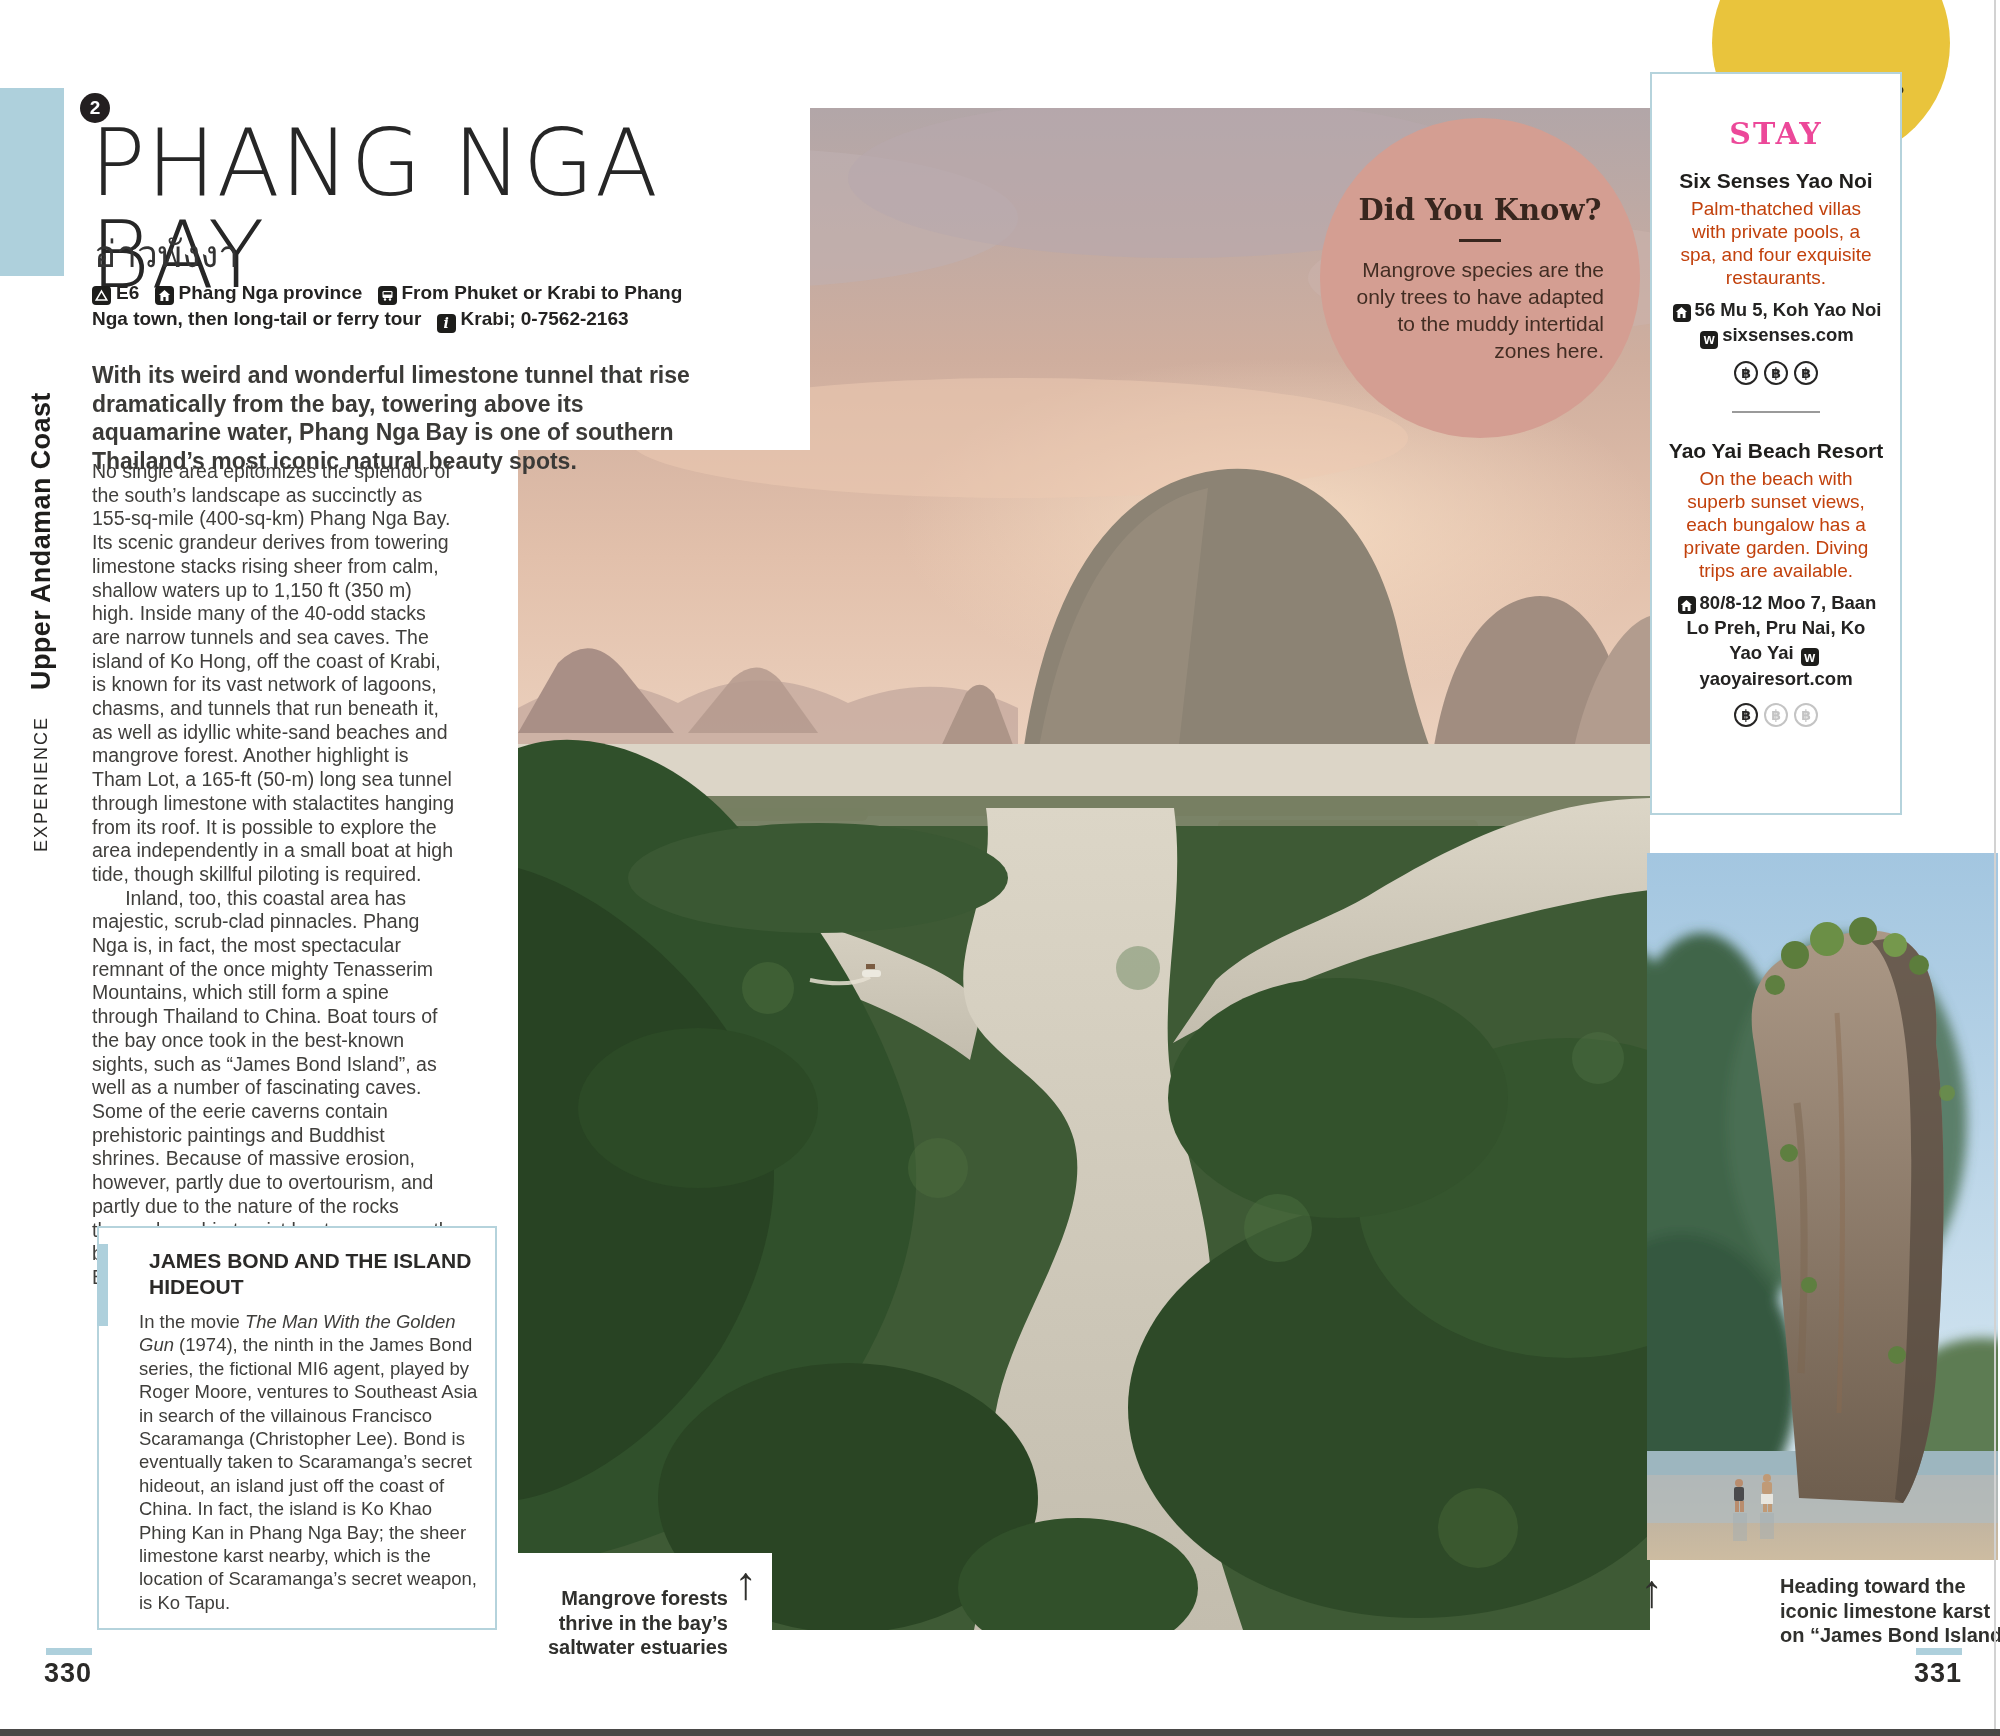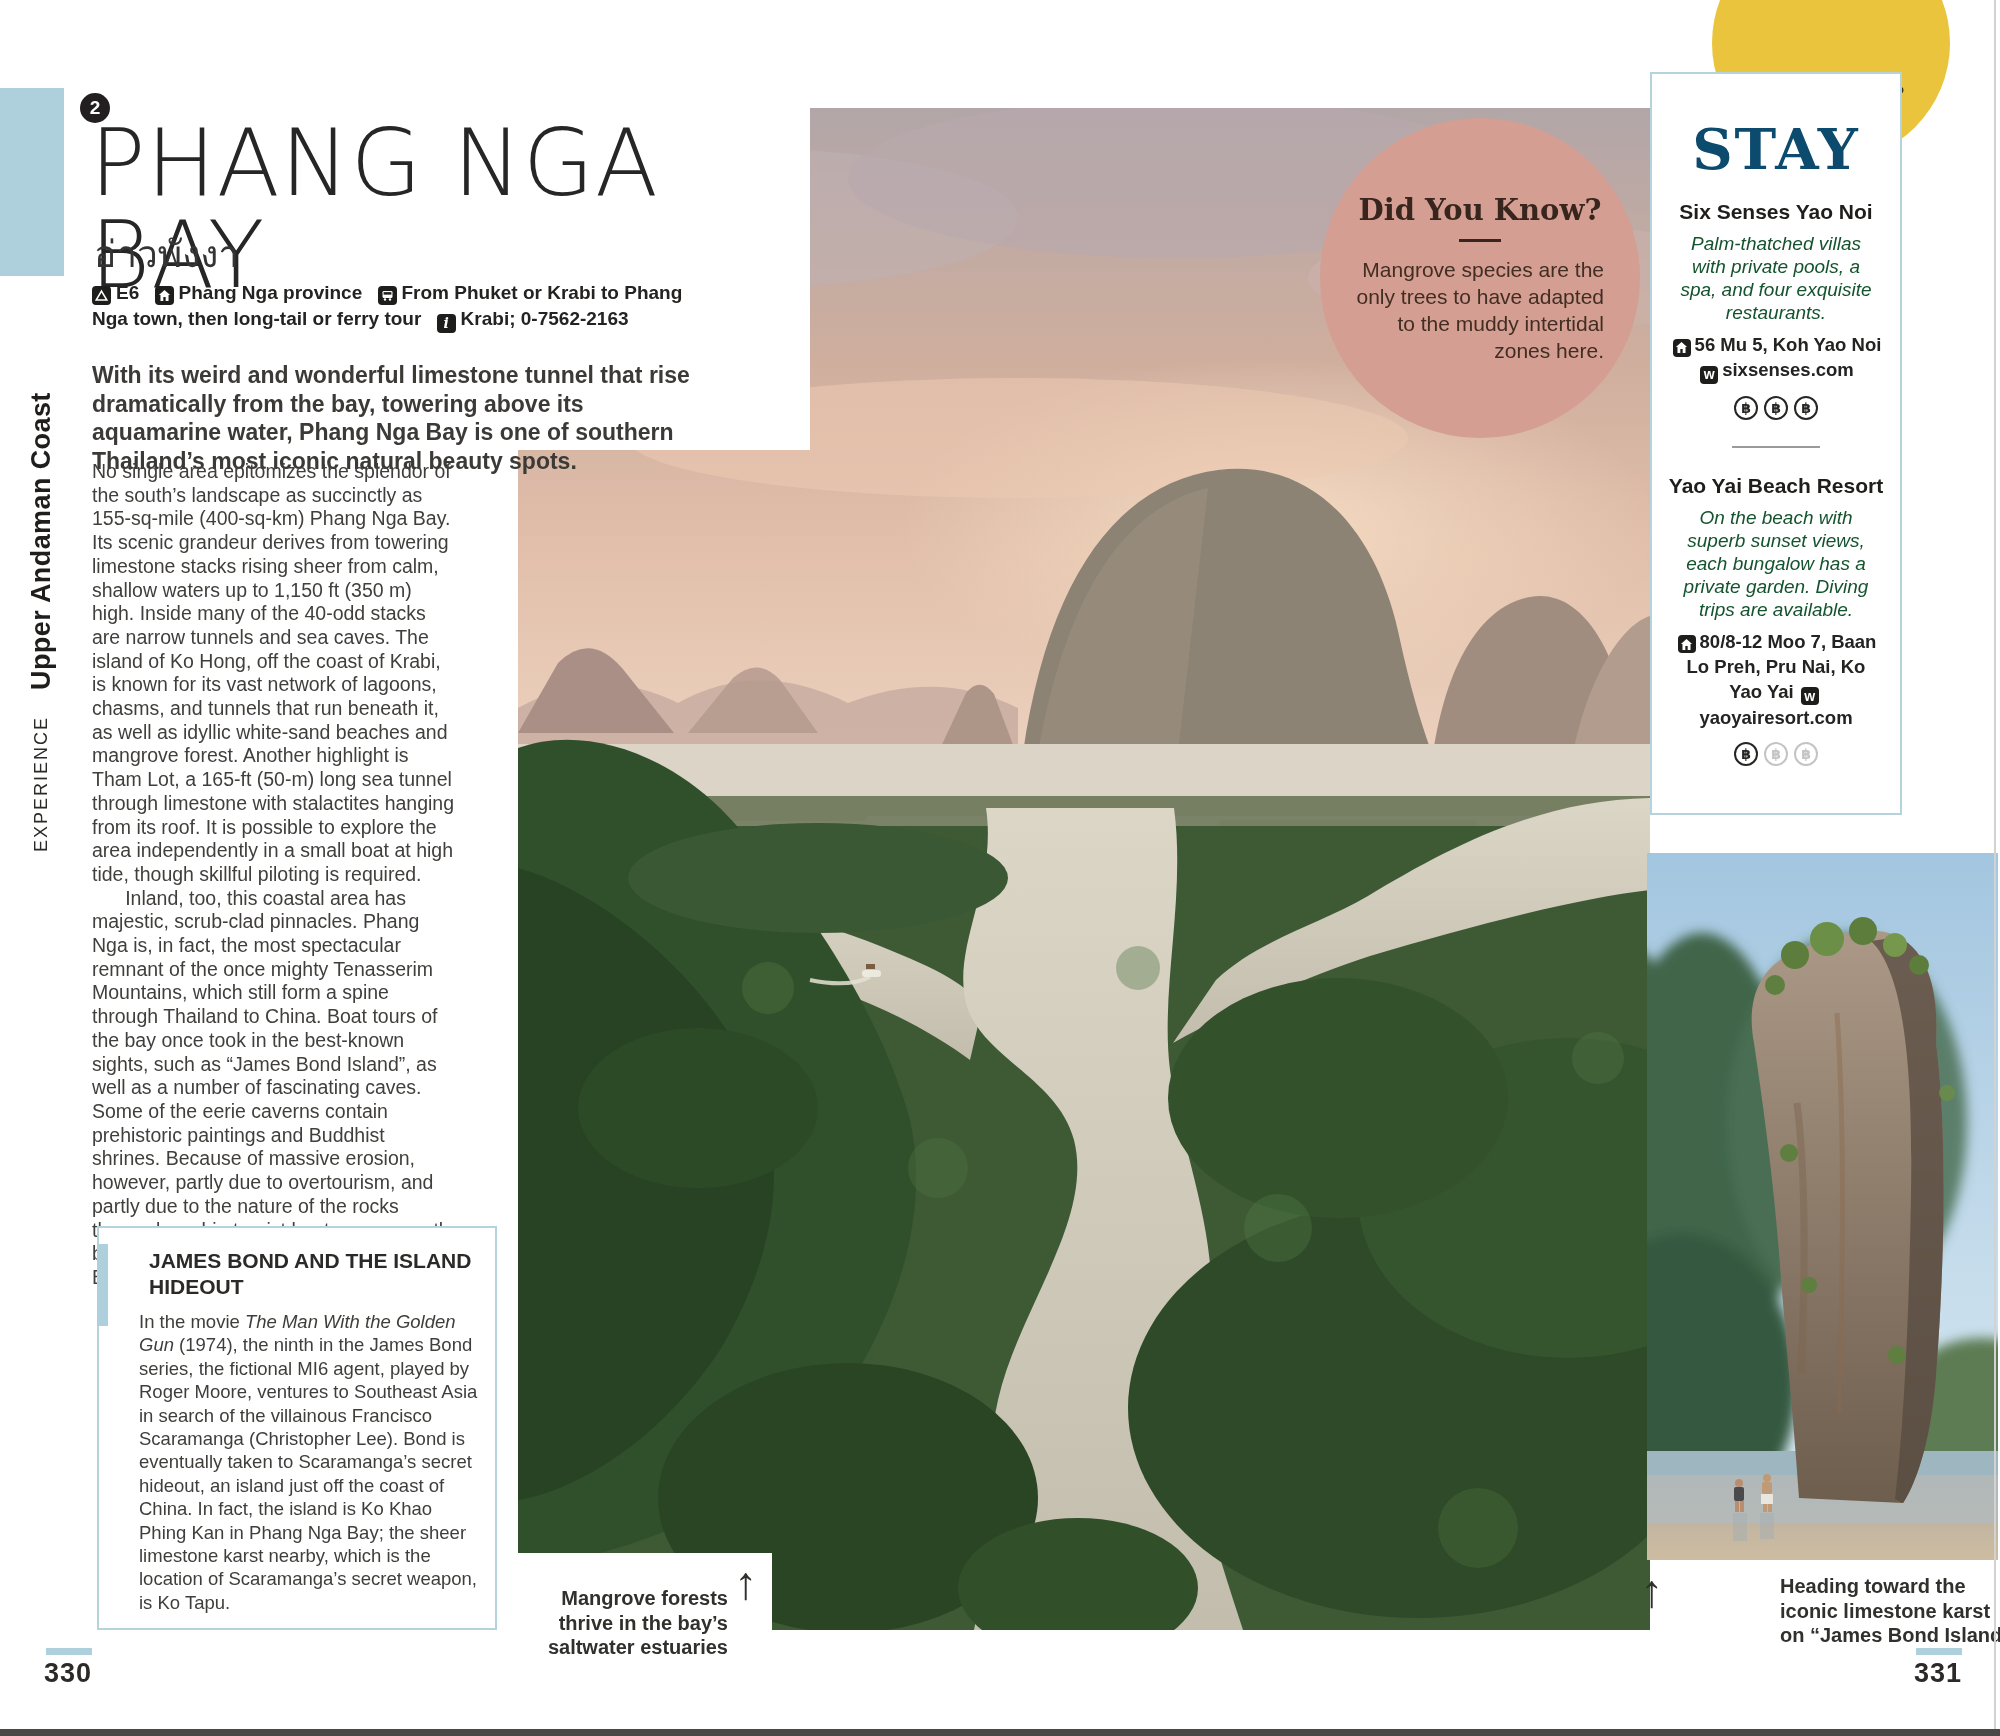--- a/index.html
+++ b/index.html
@@ -55,23 +55,23 @@
   .dyk p{margin:0;width:248px;font-size:21px;line-height:27px;color:#422d23;}
   
   .mustsee{position:absolute;left:1712px;top:-76px;width:238px;height:238px;border-radius:50%;
            background:#e9c43c;display:flex;align-items:flex-end;justify-content:center;}
   .mustsee span{margin-bottom:52px;font-family:"DejaVu Serif","Liberation Serif",serif;
                 font-style:italic;font-size:31px;color:#332f1b;}
   
   .staybox{position:absolute;left:1650px;top:72px;width:252px;height:743px;border:2px solid #b5d3dc;
            background:#fff;box-sizing:border-box;text-align:center;}
   .staybox h2{margin:42px 0 18px;font-family:"DejaVu Serif","Liberation Serif",serif;
-              font-weight:800;font-size:56px;letter-spacing:2px;color:#0c4a6e;}
+              font-weight:800;font-size:30px;letter-spacing:2px;color:#ec4899;}
   .stay-name{margin:0 0 4px;font-size:21px;font-weight:800;color:#1f1e1c;}
-  .stay-desc{margin:8px auto;width:202px;font-size:19px;line-height:23px;color:#14532d;font-style:italic;}
+  .stay-desc{margin:0 auto;width:202px;font-size:19px;line-height:23px;color:#c2410c;}
   .stay-addr{margin:8px auto 0;width:214px;font-size:18.5px;font-weight:bold;line-height:25px;color:#242322;}
   .stay-addr .ic{width:18px;height:18px;margin:0 4px 0 2px;}
   .price-row{margin:12px 0 0;display:flex;justify-content:center;gap:6px;}
   .baht{width:24px;height:24px;border-radius:50%;border:2.4px solid #c4c4c4;color:#c4c4c4;
         box-sizing:border-box;display:inline-flex;align-items:center;justify-content:center;
         font-size:14px;font-weight:bold;font-family:"DejaVu Sans",sans-serif;}
   .baht.filled{border-color:#262524;color:#262524;}
   .stay-divider{width:88px;height:2px;background:#9a9a9a;margin:26px auto;}
   
   .side-photo{position:absolute;left:1647px;top:853px;width:351px;height:707px;overflow:hidden;}

